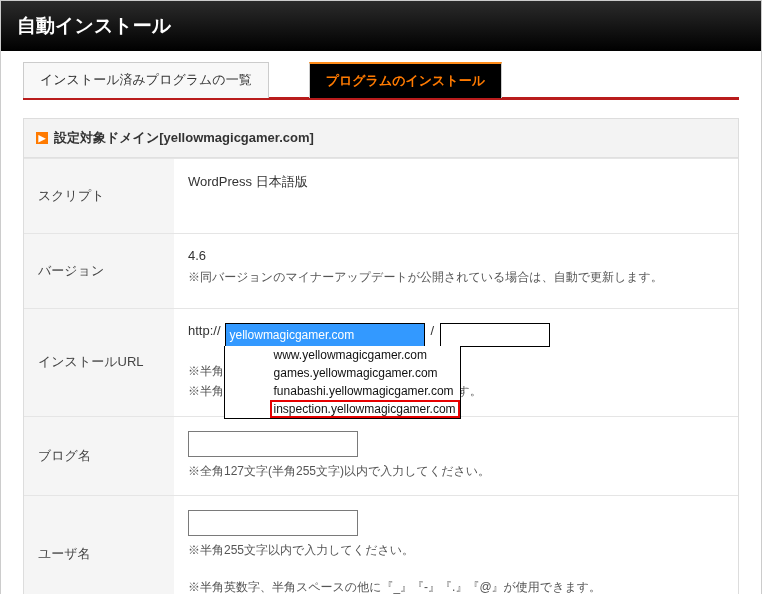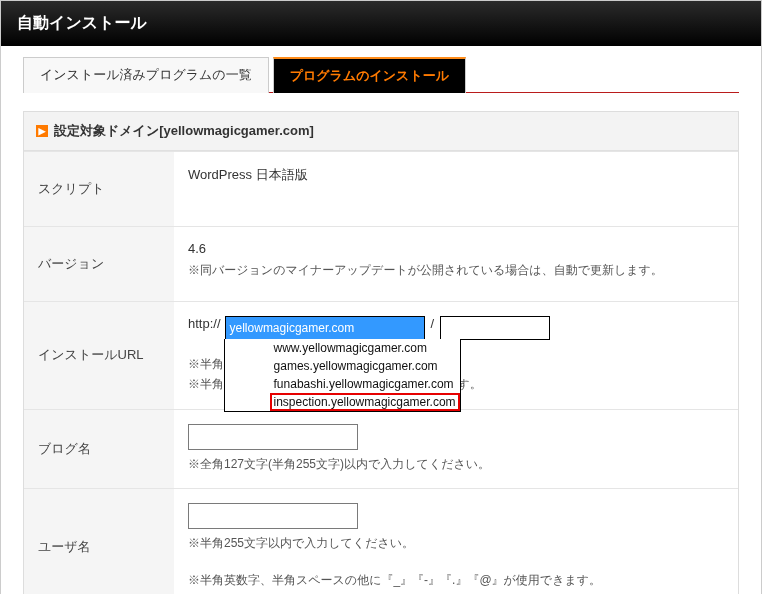--- a/index.html
+++ b/index.html
@@ -13,32 +13,33 @@
   .frame {
     border: 1px solid #ccc;
     width: 762px;
     margin: 0;
   }
   .header-bar {
     background: #1a1a1a;
     background: linear-gradient(#2b2b2b, #000);
     color: #fff;
     font-weight: bold;
-    font-size: 16px;
+    font-size: 19px;
     padding: 12px 16px;
   }
   .intro {
     padding: 18px 22px 8px 22px;
     color: #333;
     font-size: 13px;
   }
   .tabs {
     margin: 10px 22px 0 22px;
-    border-bottom: 1px solid #b91c1c;
+    border-bottom: 3px solid #b91c1c;
     display: flex;
+    gap: 36px;
   }
   .tab {
     padding: 8px 16px;
     font-size: 13px;
     border: 1px solid #ccc;
     border-bottom: none;
     background: #fff;
     margin-right: 4px;
     position: relative;
     top: 1px;

